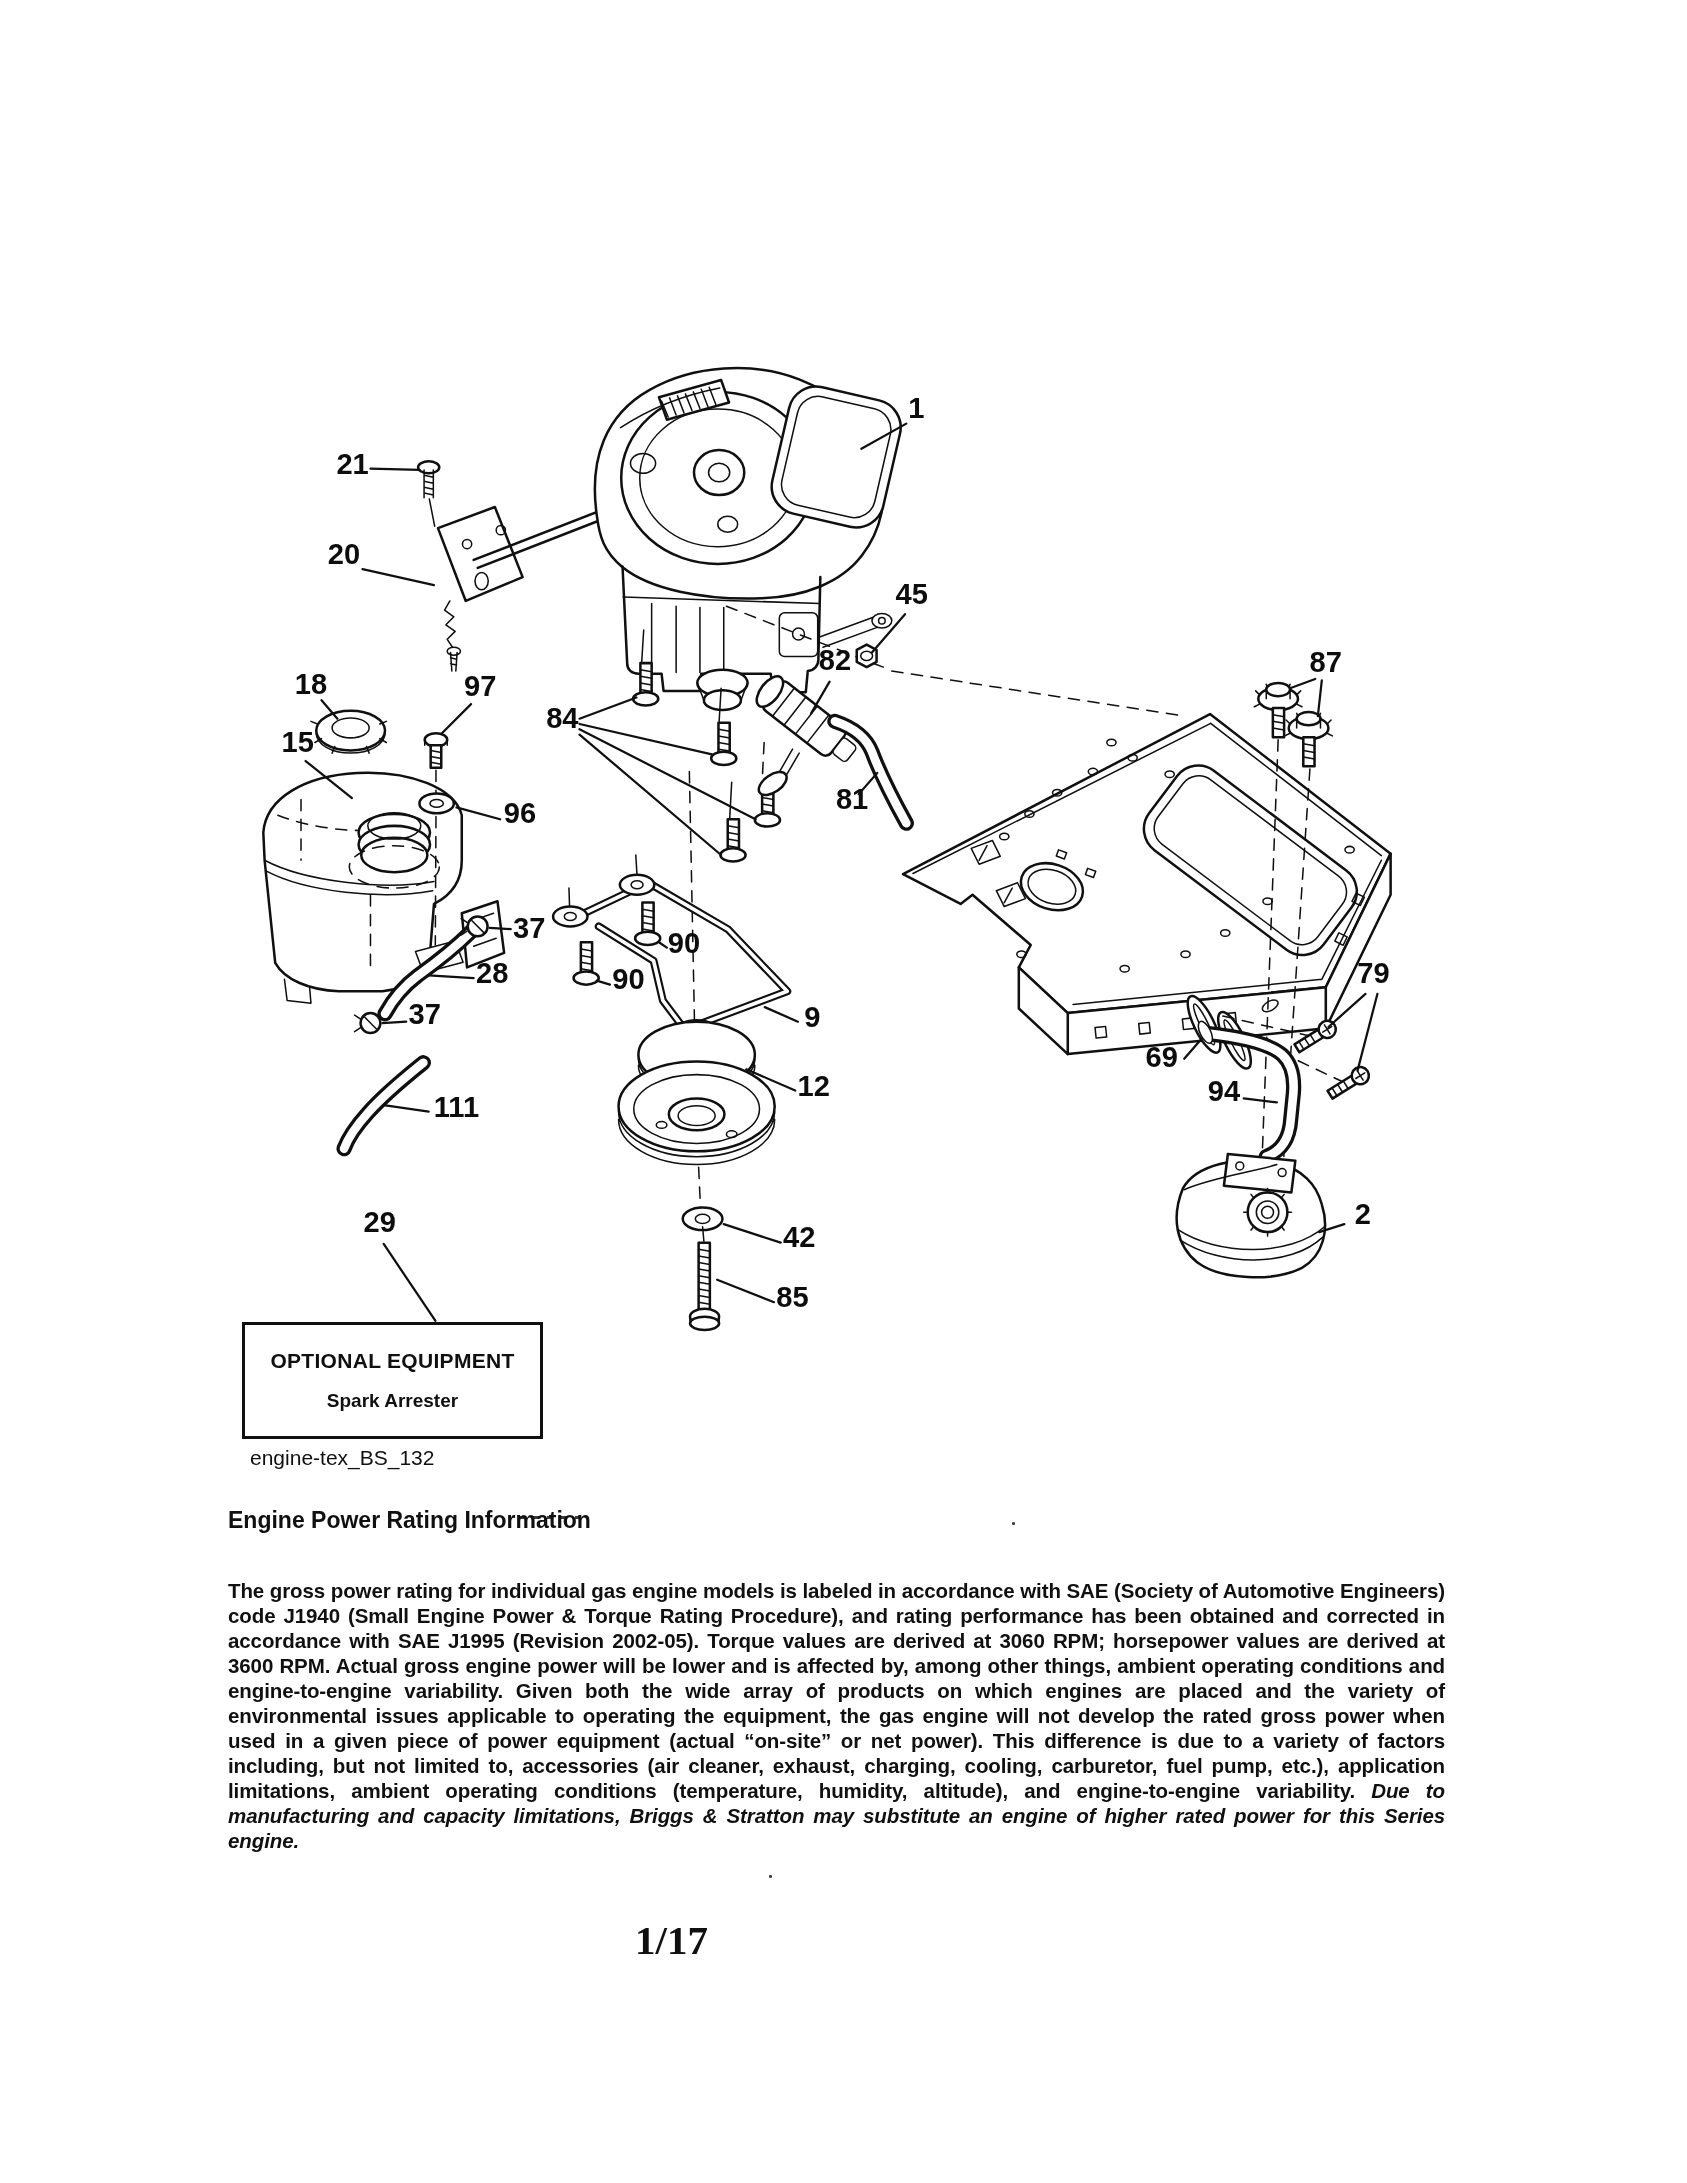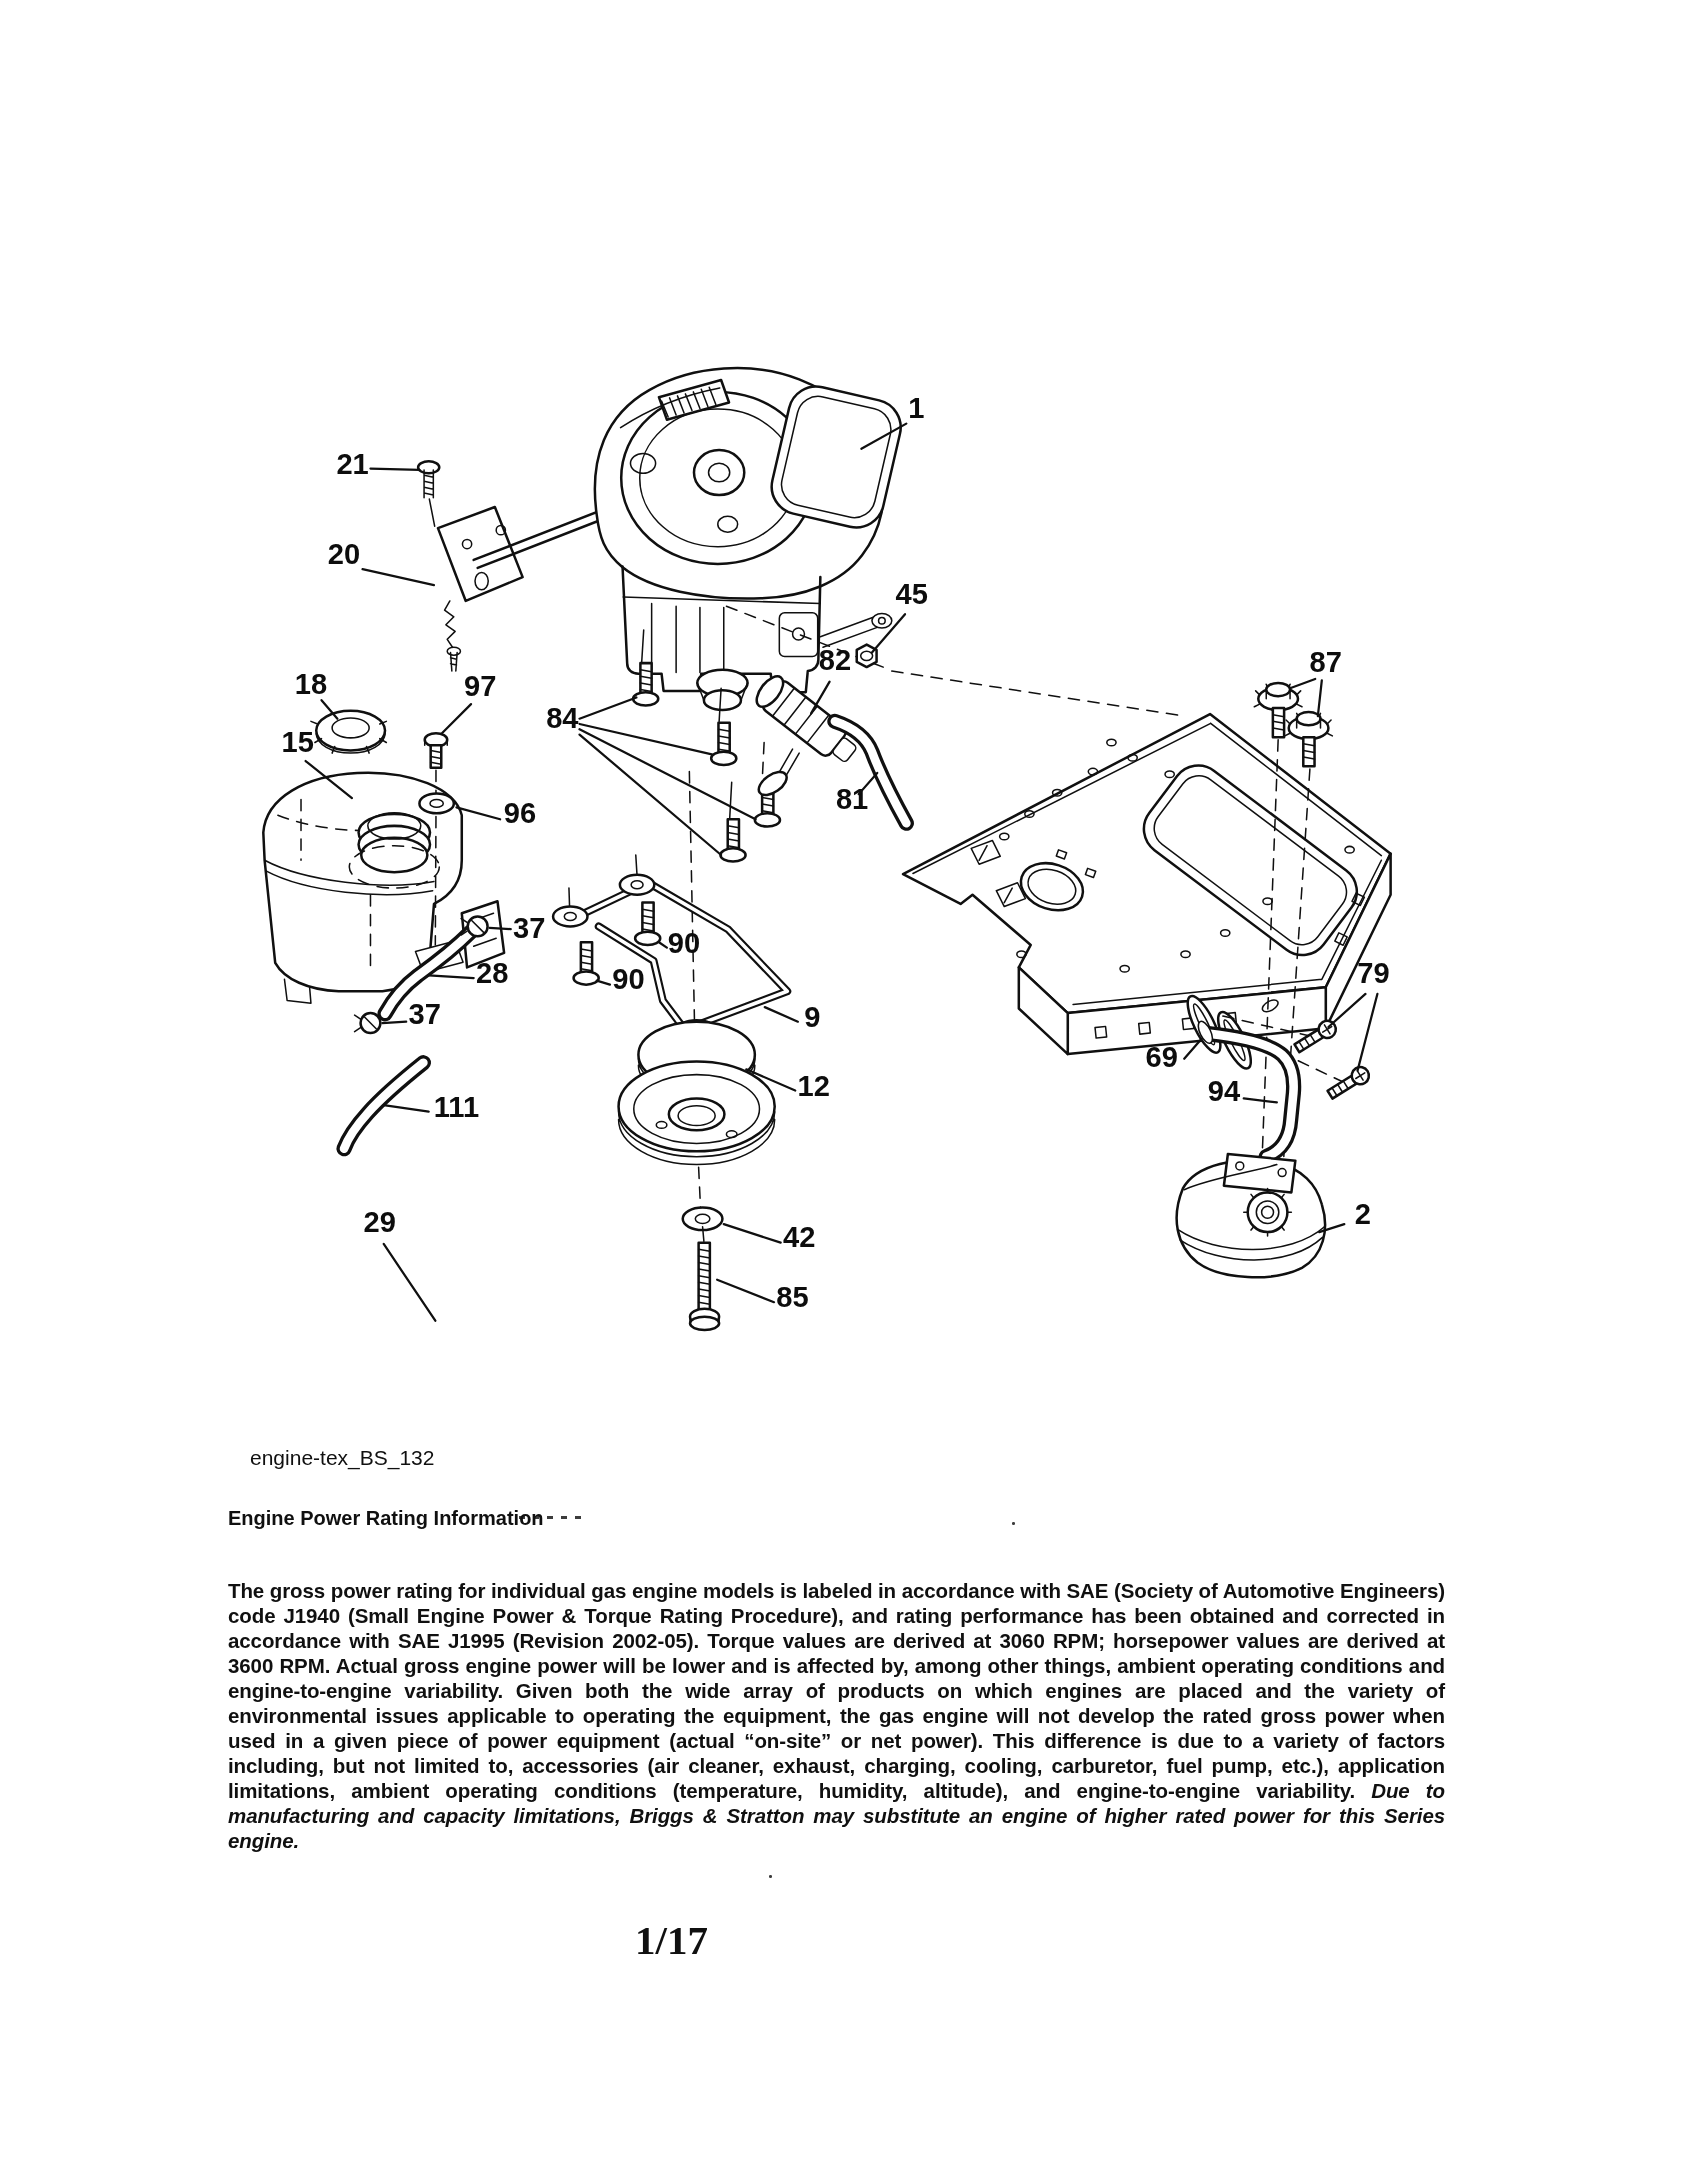--- a/index.html
+++ b/index.html
@@ -15,21 +15,21 @@
   svg.diagram .tube{stroke-width:23;}
   svg.diagram .tubew{stroke:#ffffff;stroke-width:13;}
   svg.diagram .wire{stroke-width:12;}
   svg.diagram .wirew{stroke:#ffffff;stroke-width:5.5;}
   svg.diagram text{fill:#0d0d0d;stroke:none;font:700 44px "Liberation Sans",sans-serif;text-anchor:middle;}
   .optbox{position:absolute;left:242px;top:1322px;width:295px;height:111px;border:3.3px solid #101010;
           display:flex;flex-direction:column;align-items:center;justify-content:center;gap:17px;background:#fff;}
   .optbox .t1{font-size:21px;font-weight:700;letter-spacing:0.3px;}
   .optbox .t2{font-size:19px;font-weight:700;}
   .figcode{position:absolute;left:250px;top:1446px;font-size:21px;}
-  .infohead{position:absolute;left:228px;top:1507px;font-size:20px;font-weight:700;}
+  .infohead{position:absolute;left:228px;top:1507px;font-size:23px;font-weight:700;}
   .infobody{position:absolute;left:228px;top:1557px;width:1217px;font-size:20.5px;line-height:25px;
             text-align:justify;letter-spacing:-0.1px;font-weight:bold;}
   .infobody .it{font-style:italic;}
   .pagenum{position:absolute;left:635px;top:1916px;width:132px;
            font-family:"Liberation Serif",serif;font-weight:700;font-size:41px;}
   .artifact{position:absolute;height:2.6px;background:repeating-linear-gradient(90deg,#3c3c3c 0 6px,transparent 6px 14px);}
   .dot{position:absolute;width:3.3px;height:2.6px;background:#3c3c3c;border-radius:1.3px;}
 </style>
 </head>
 <body>
@@ -353,20 +353,24 @@
     <circle class="thin" cx="1916" cy="1832" r="9"></circle>
     <path class="thin" d="M1790,1798 C1830,1780 1890,1772 1930,1760"></path>
   </g>
   <text x="2060" y="1850">2</text>
   <line class="ldr" x1="2032" y1="1850" x2="1994" y2="1862"></line>
 
   <text x="574" y="1862">29</text>
   <line class="ldr" x1="580" y1="1880" x2="658" y2="1996"></line>
 </svg>
 
+<div class="optbox">
+  <div class="t1">OPTIONAL EQUIPMENT</div>
+  <div class="t2">Spark Arrester</div>
+</div>
 
 <div class="figcode">engine-tex_BS_132</div>
 
 <div class="artifact" style="left:519px;top:1516px;width:66px;"></div>
 <div class="dot" style="left:1012px;top:1522px;"></div>
 <div class="dot" style="left:769px;top:1875px;"></div>
 
 <div class="infohead">Engine Power Rating Information</div>
 <p class="infobody"><span>The gross power rating for individual gas engine models is labeled in accordance with SAE (Society of Automotive Engineers) code J1940 (Small Engine Power &amp; Torque Rating Procedure), and rating performance has been obtained and corrected in accordance with SAE J1995 (Revision 2002-05). Torque values are derived at 3060 RPM; horsepower values are derived at 3600 RPM. Actual gross engine power will be lower and is affected by, among other things, ambient operating conditions and engine-to-engine variability. Given both the wide array of products on which engines are placed and the variety of environmental issues applicable to operating the equipment, the gas engine will not develop the rated gross power when used in a given piece of power equipment (actual “on-site” or net power). This difference is due to a variety of factors including, but not limited to, accessories (air cleaner, exhaust, charging, cooling, carburetor, fuel pump, etc.), application limitations, ambient operating conditions (temperature, humidity, altitude), and engine-to-engine variability. </span><span class="it">Due to manufacturing and capacity limitations, Briggs &amp; Stratton may substitute an engine of higher rated power for this Series engine.</span></p>
 

